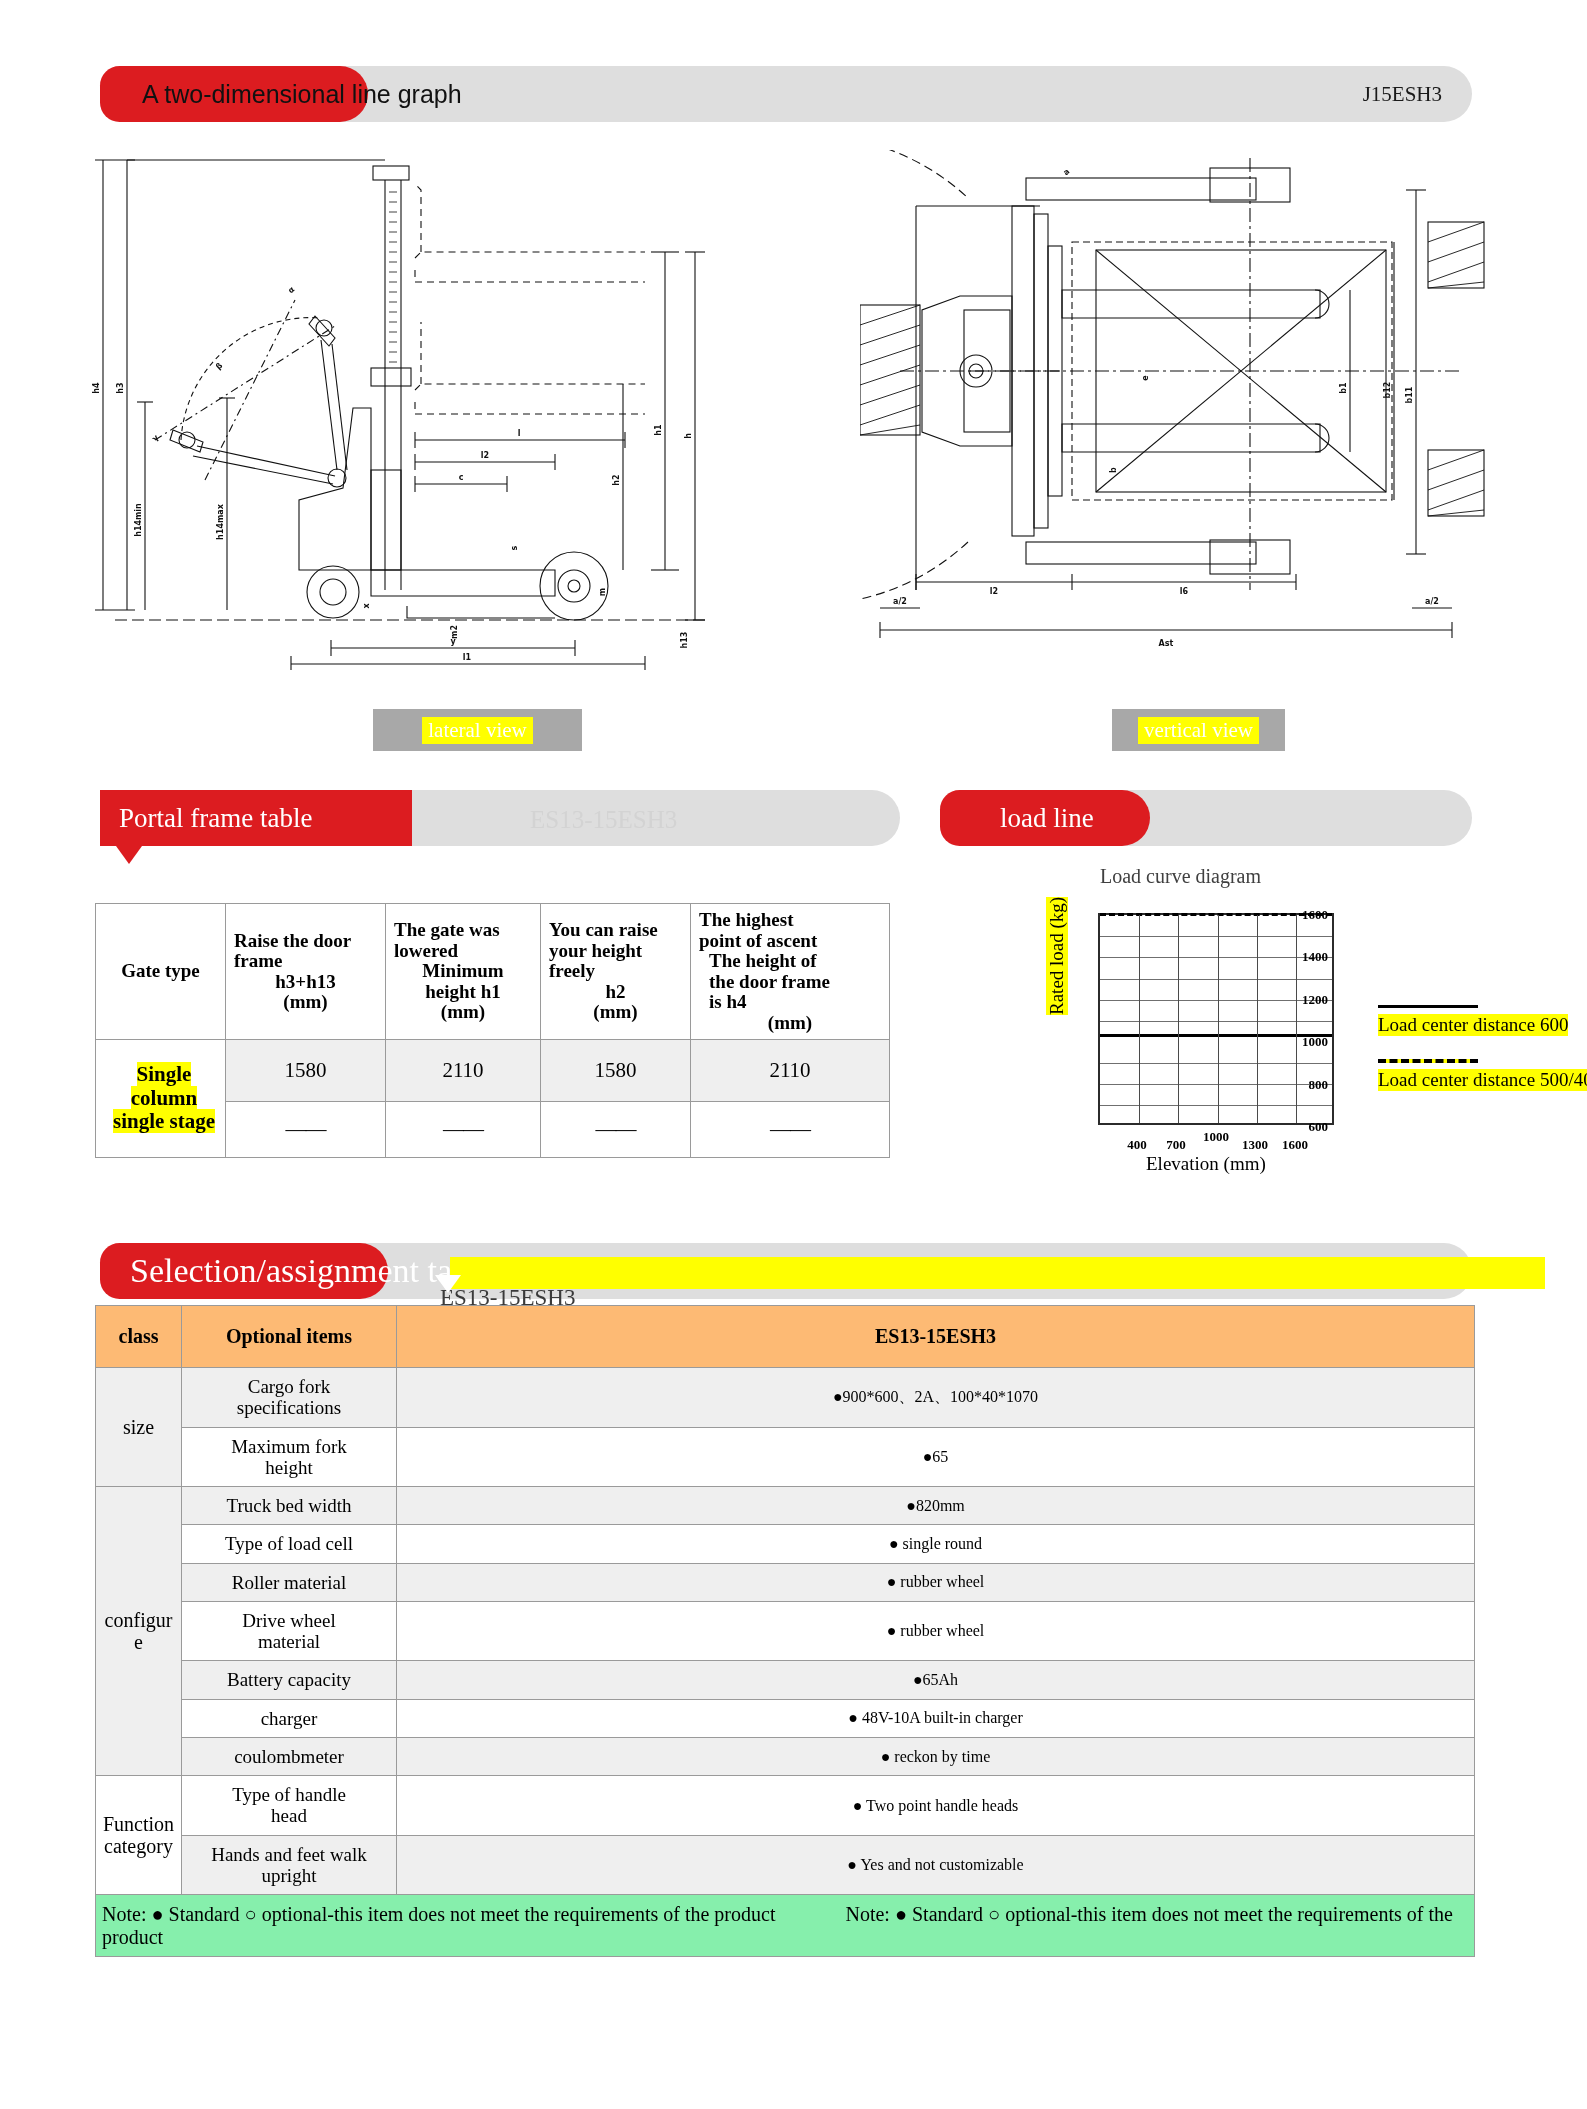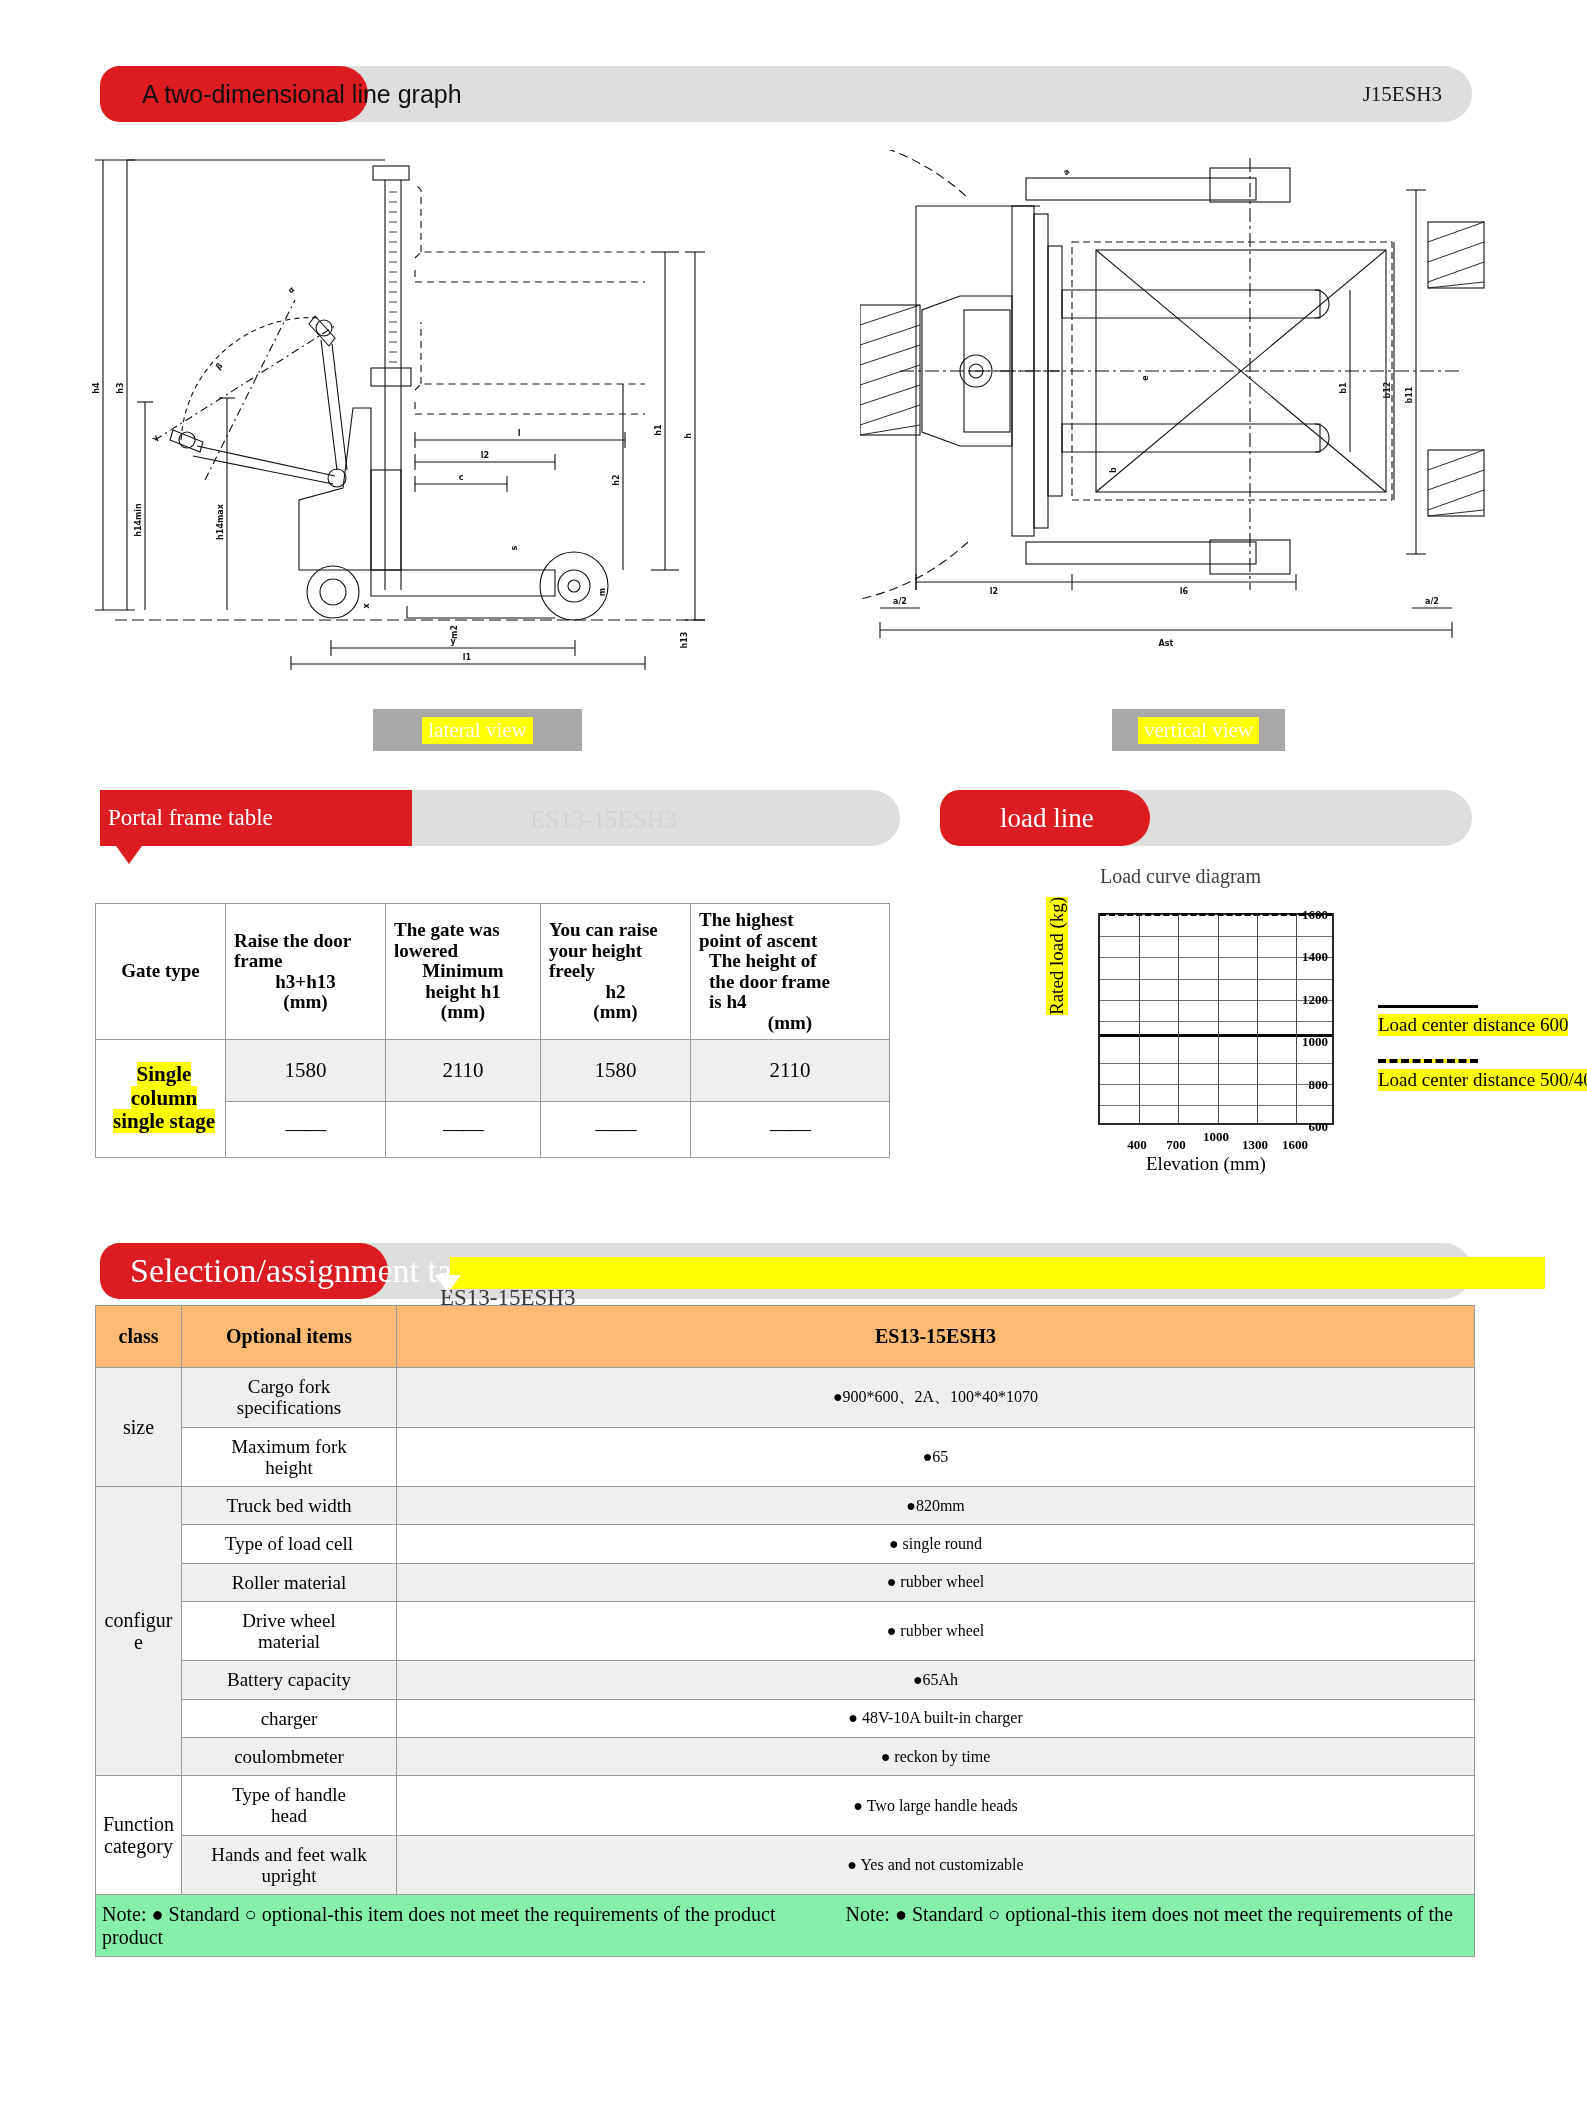--- a/index.html
+++ b/index.html
@@ -92,21 +92,21 @@
     background: #ffff00;
     color: #ffffff;
     font-size: 21px;
     padding: 1px 6px;
   }
 
   
   #portal-banner { left: 100px; top: 790px; width: 800px; }
   #portal-banner .pill-grey { width: 800px; border-radius: 0 28px 28px 0; }
   #portal-banner .pill-red  { width: 312px; border-radius: 0; }
-  #portal-banner .banner-label { font-size: 23px; padding-left: 8px; }
+  #portal-banner .banner-label { font-size: 27px; padding-left: 19px; }
 
   #load-banner { left: 940px; top: 790px; width: 532px; }
   #load-banner .pill-grey { width: 532px; }
   #load-banner .pill-red  { width: 210px; }
   #load-banner .banner-label { font-size: 27px; padding-left: 60px; }
 
   #sel-banner { left: 100px; top: 1243px; width: 1372px; }
   #sel-banner .pill-grey { width: 1372px; }
   #sel-banner .pill-red  { width: 288px; }
   #sel-banner .banner-label { font-size: 34px; padding-left: 30px; }
@@ -700,21 +700,21 @@
 
   <tr>
     <td class="c-class rowlabel" rowspan="2">
       <div>Function</div>
       <div>category</div>
     </td>
     <td class="c-item">
       <div>Type of handle</div>
       <div>head</div>
     </td>
-    <td class="c-val">● Two large handle heads</td>
+    <td class="c-val">● Two point handle heads</td>
   </tr>
   <tr class="shaded">
     <td class="c-item">
       <div>Hands and feet walk</div>
       <div>upright</div>
     </td>
     <td class="c-val">● Yes and not customizable</td>
   </tr>
 
   <tr>

